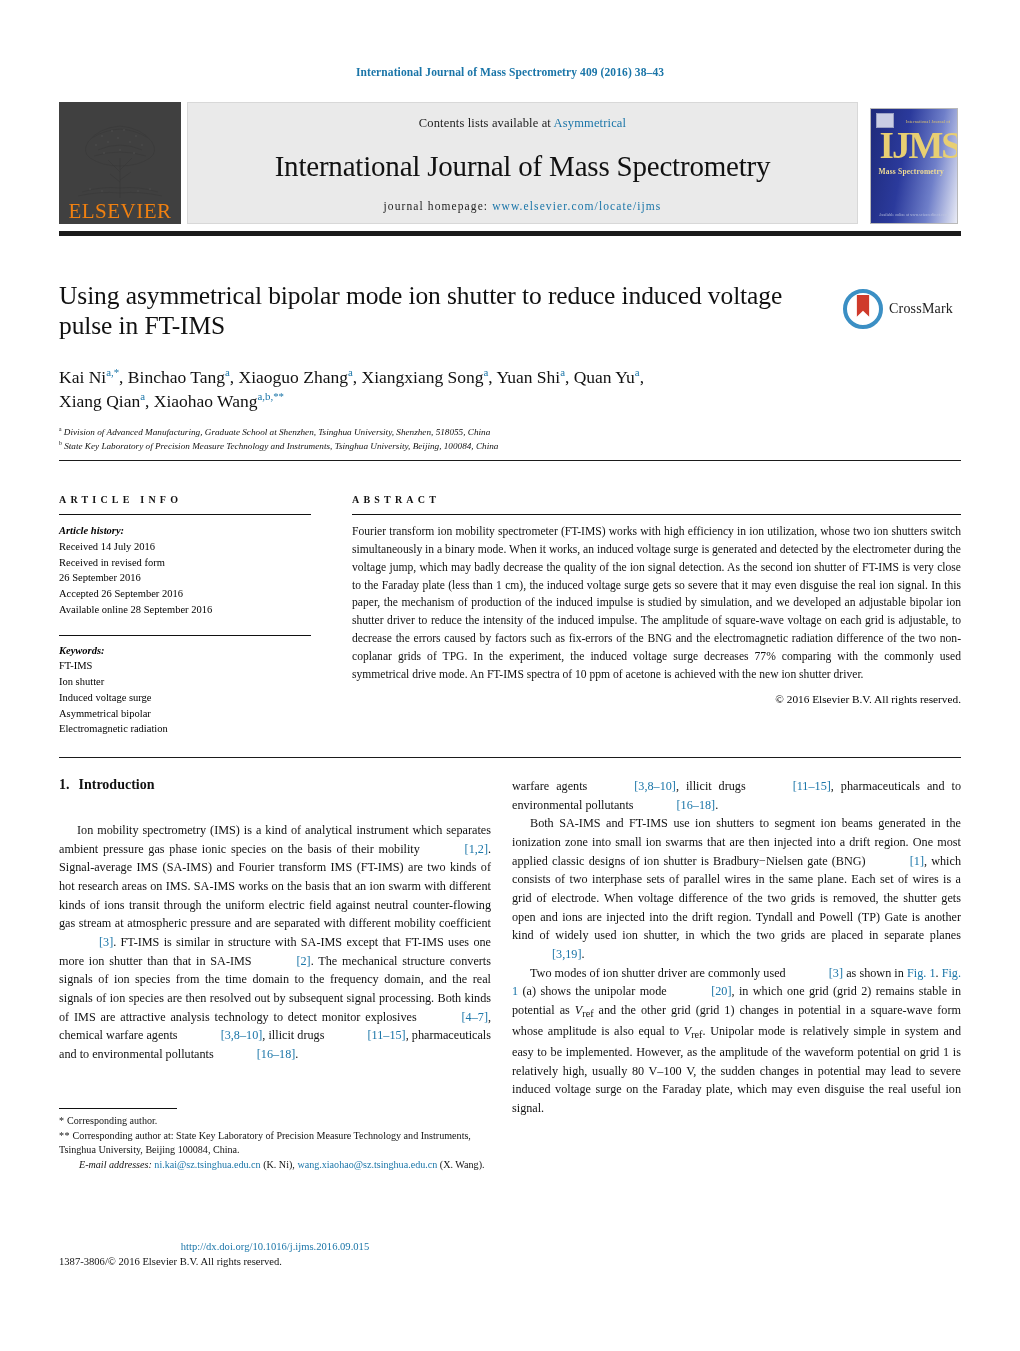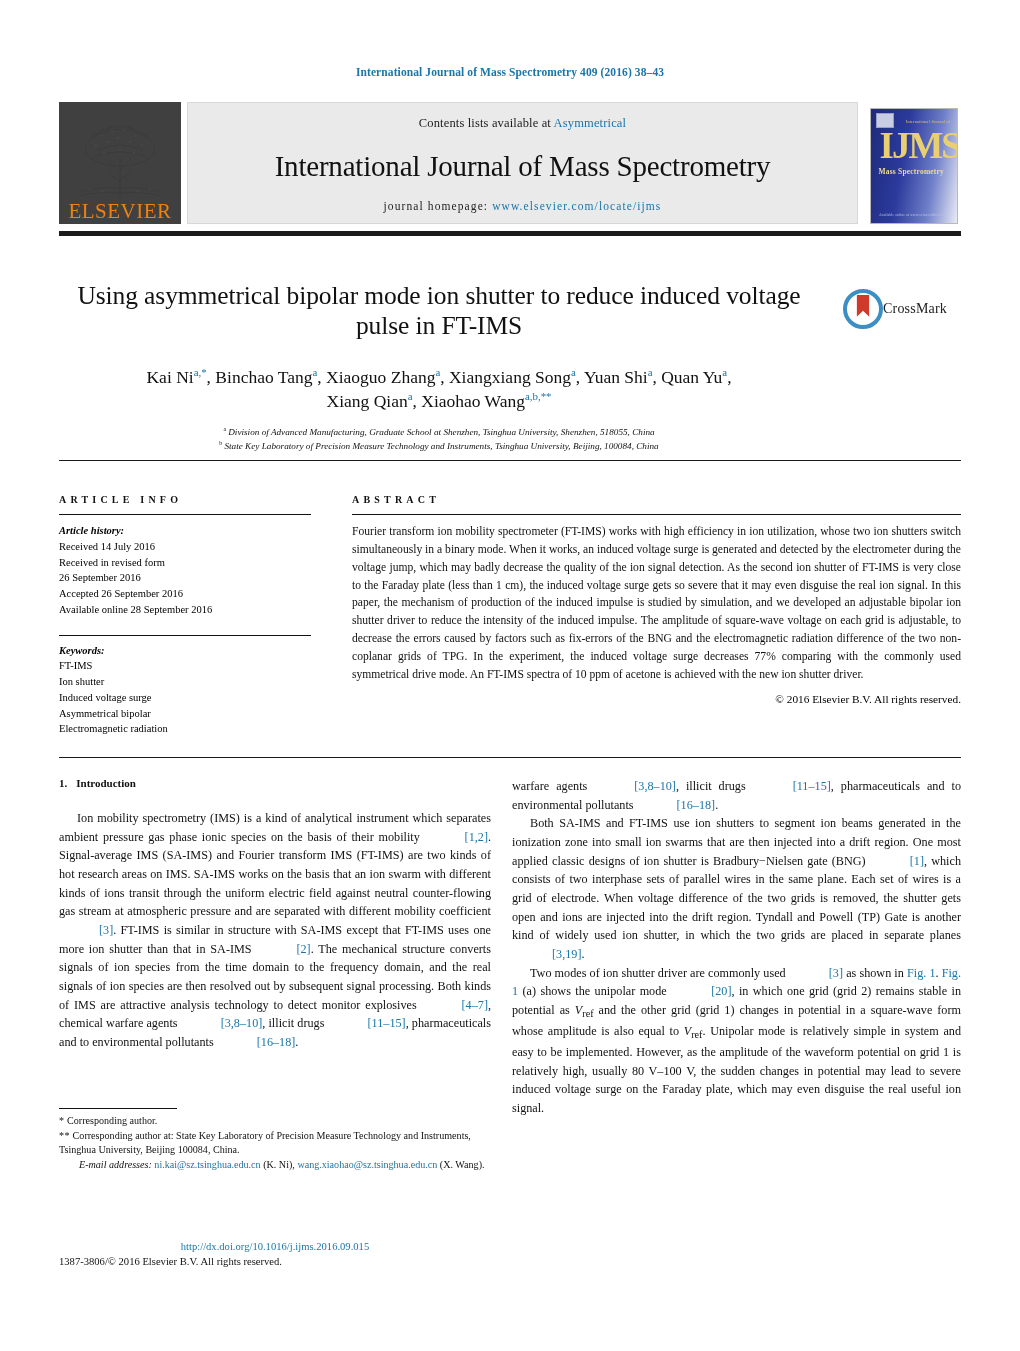--- a/index.html
+++ b/index.html
@@ -171,21 +171,20 @@
     position: absolute;
     background: #1b1b1b;
   }
 
   
   .title-block {
     position: absolute;
     left: 59px;
     top: 281px;
     width: 760px;
-    text-align: center;
   }
   .art-title {
     font-size: 25.5px;
     line-height: 1.18;
     color: #111;
     font-weight: normal;
     margin: 0;
     letter-spacing: -0.1px;
   }
   .authors {
@@ -206,20 +205,21 @@
 
   
   .crossmark {
     position: absolute;
     left: 843px;
     top: 286px;
     width: 118px;
     height: 46px;
     display: flex;
     align-items: center;
+    gap: 6px;
   }
   .cm-circle {
     width: 40px; height: 40px;
     border-radius: 50%;
     background: #fff;
     border: 4px solid #3b8fc4;
     position: relative;
     box-sizing: border-box;
   }
   .cm-circle::after {
@@ -297,23 +297,23 @@
     top: 777px;
     width: 432px;
   }
   .body-right {
     position: absolute;
     left: 512px;
     top: 777px;
     width: 449px;
   }
   .sec-title {
-    font-size: 11px;
+    font-size: 14px;
     font-weight: bold;
-    margin: 0 0 20px 0;
+    margin: 0 0 28px 0;
     color: #111;
   }
   .sec-title .num { margin-right: 9px; }
   p.para {
     font-size: 12.2px;
     line-height: 1.53;
     text-align: justify;
     margin: 0;
     text-indent: 18px;
     color: #111;

